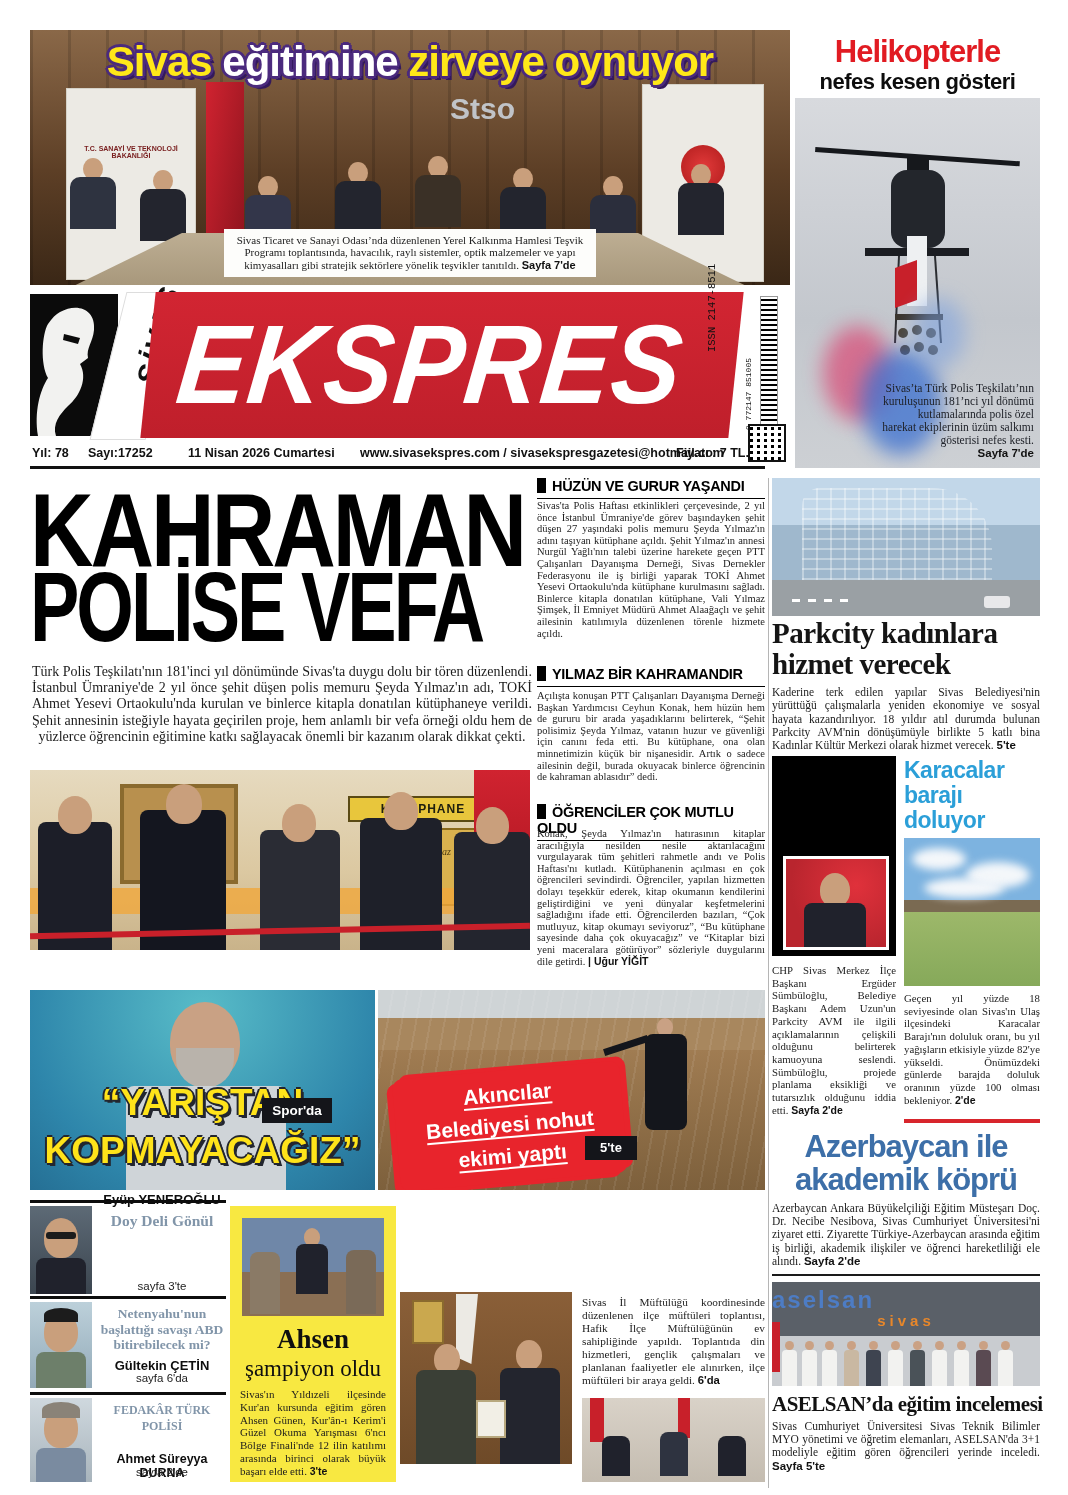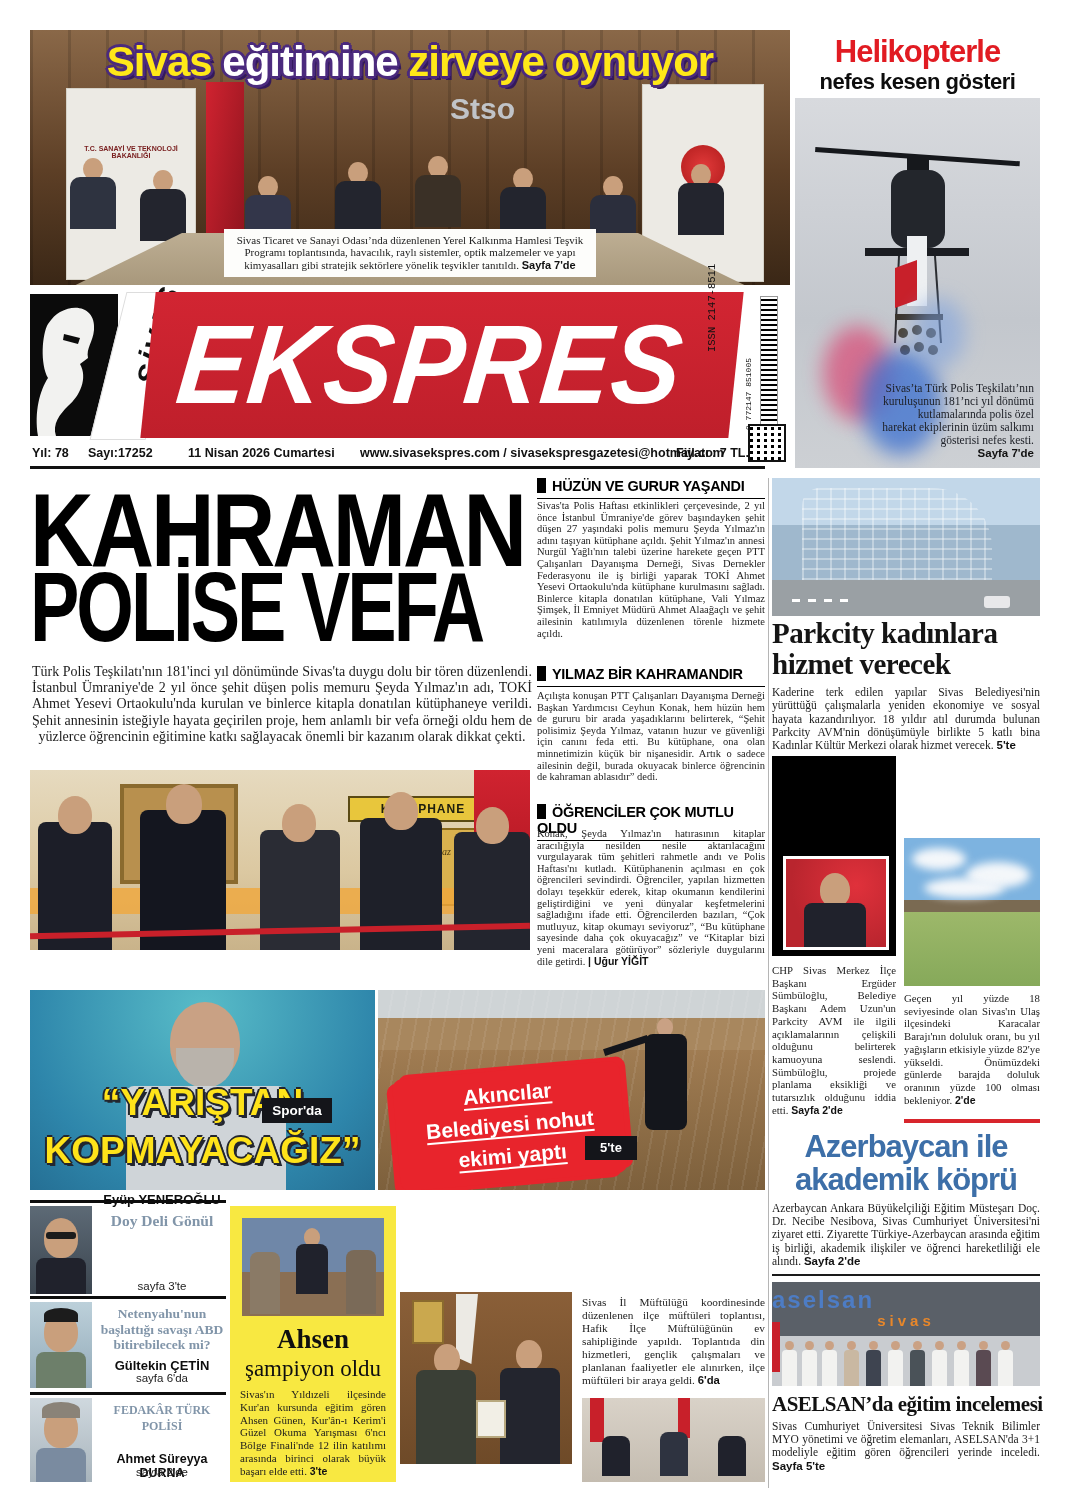--- a/index.html
+++ b/index.html
@@ -309,20 +309,21 @@
     <div class="adem-photo">
       <div class="head-sil" style="left:34px;top:14px;width:30px;height:34px;"></div>
       <div class="suit" style="left:18px;top:44px;width:62px;height:44px;"></div>
     </div>
   </div>
   <div class="abs body-txt adem-b">
     <span>CHP Sivas Merkez İlçe Başkanı Ergüder Sümbüloğlu, Belediye Başkanı Adem Uzun'un Parkcity AVM ile ilgili açıklamalarının çelişkili olduğunu belirterek kamuoyuna seslendi. Sümbüloğlu, projede planlama eksikliği ve tutarsızlık olduğunu iddia etti. </span>
     <b class="pref" style="font-size:10.5px;">Sayfa 2'de</b>
   </div>
 
+  <div class="abs kara-h">Karacalar barajı doluyor</div>
   <div class="ph kara-photo">
     <div class="cloud" style="left:8px;top:10px;width:54px;height:22px;"></div>
     <div class="cloud" style="left:62px;top:24px;width:64px;height:26px;"></div>
     <div class="cloud" style="left:20px;top:40px;width:80px;height:20px;"></div>
   </div>
   <div class="abs body-txt kara-b">
     <span>Geçen yıl yüzde 18 seviyesinde olan Sivas'ın Ulaş ilçesindeki Karacalar Barajı'nın doluluk oranı, bu yıl yağışların etkisiyle yüzde 82'ye yükseldi. Önümüzdeki günlerde barajda doluluk oranının yüzde 100 olması bekleniyor. </span>
     <b class="pref" style="font-size:10.5px;">2'de</b>
   </div>
   <div class="abs red-div"></div>

